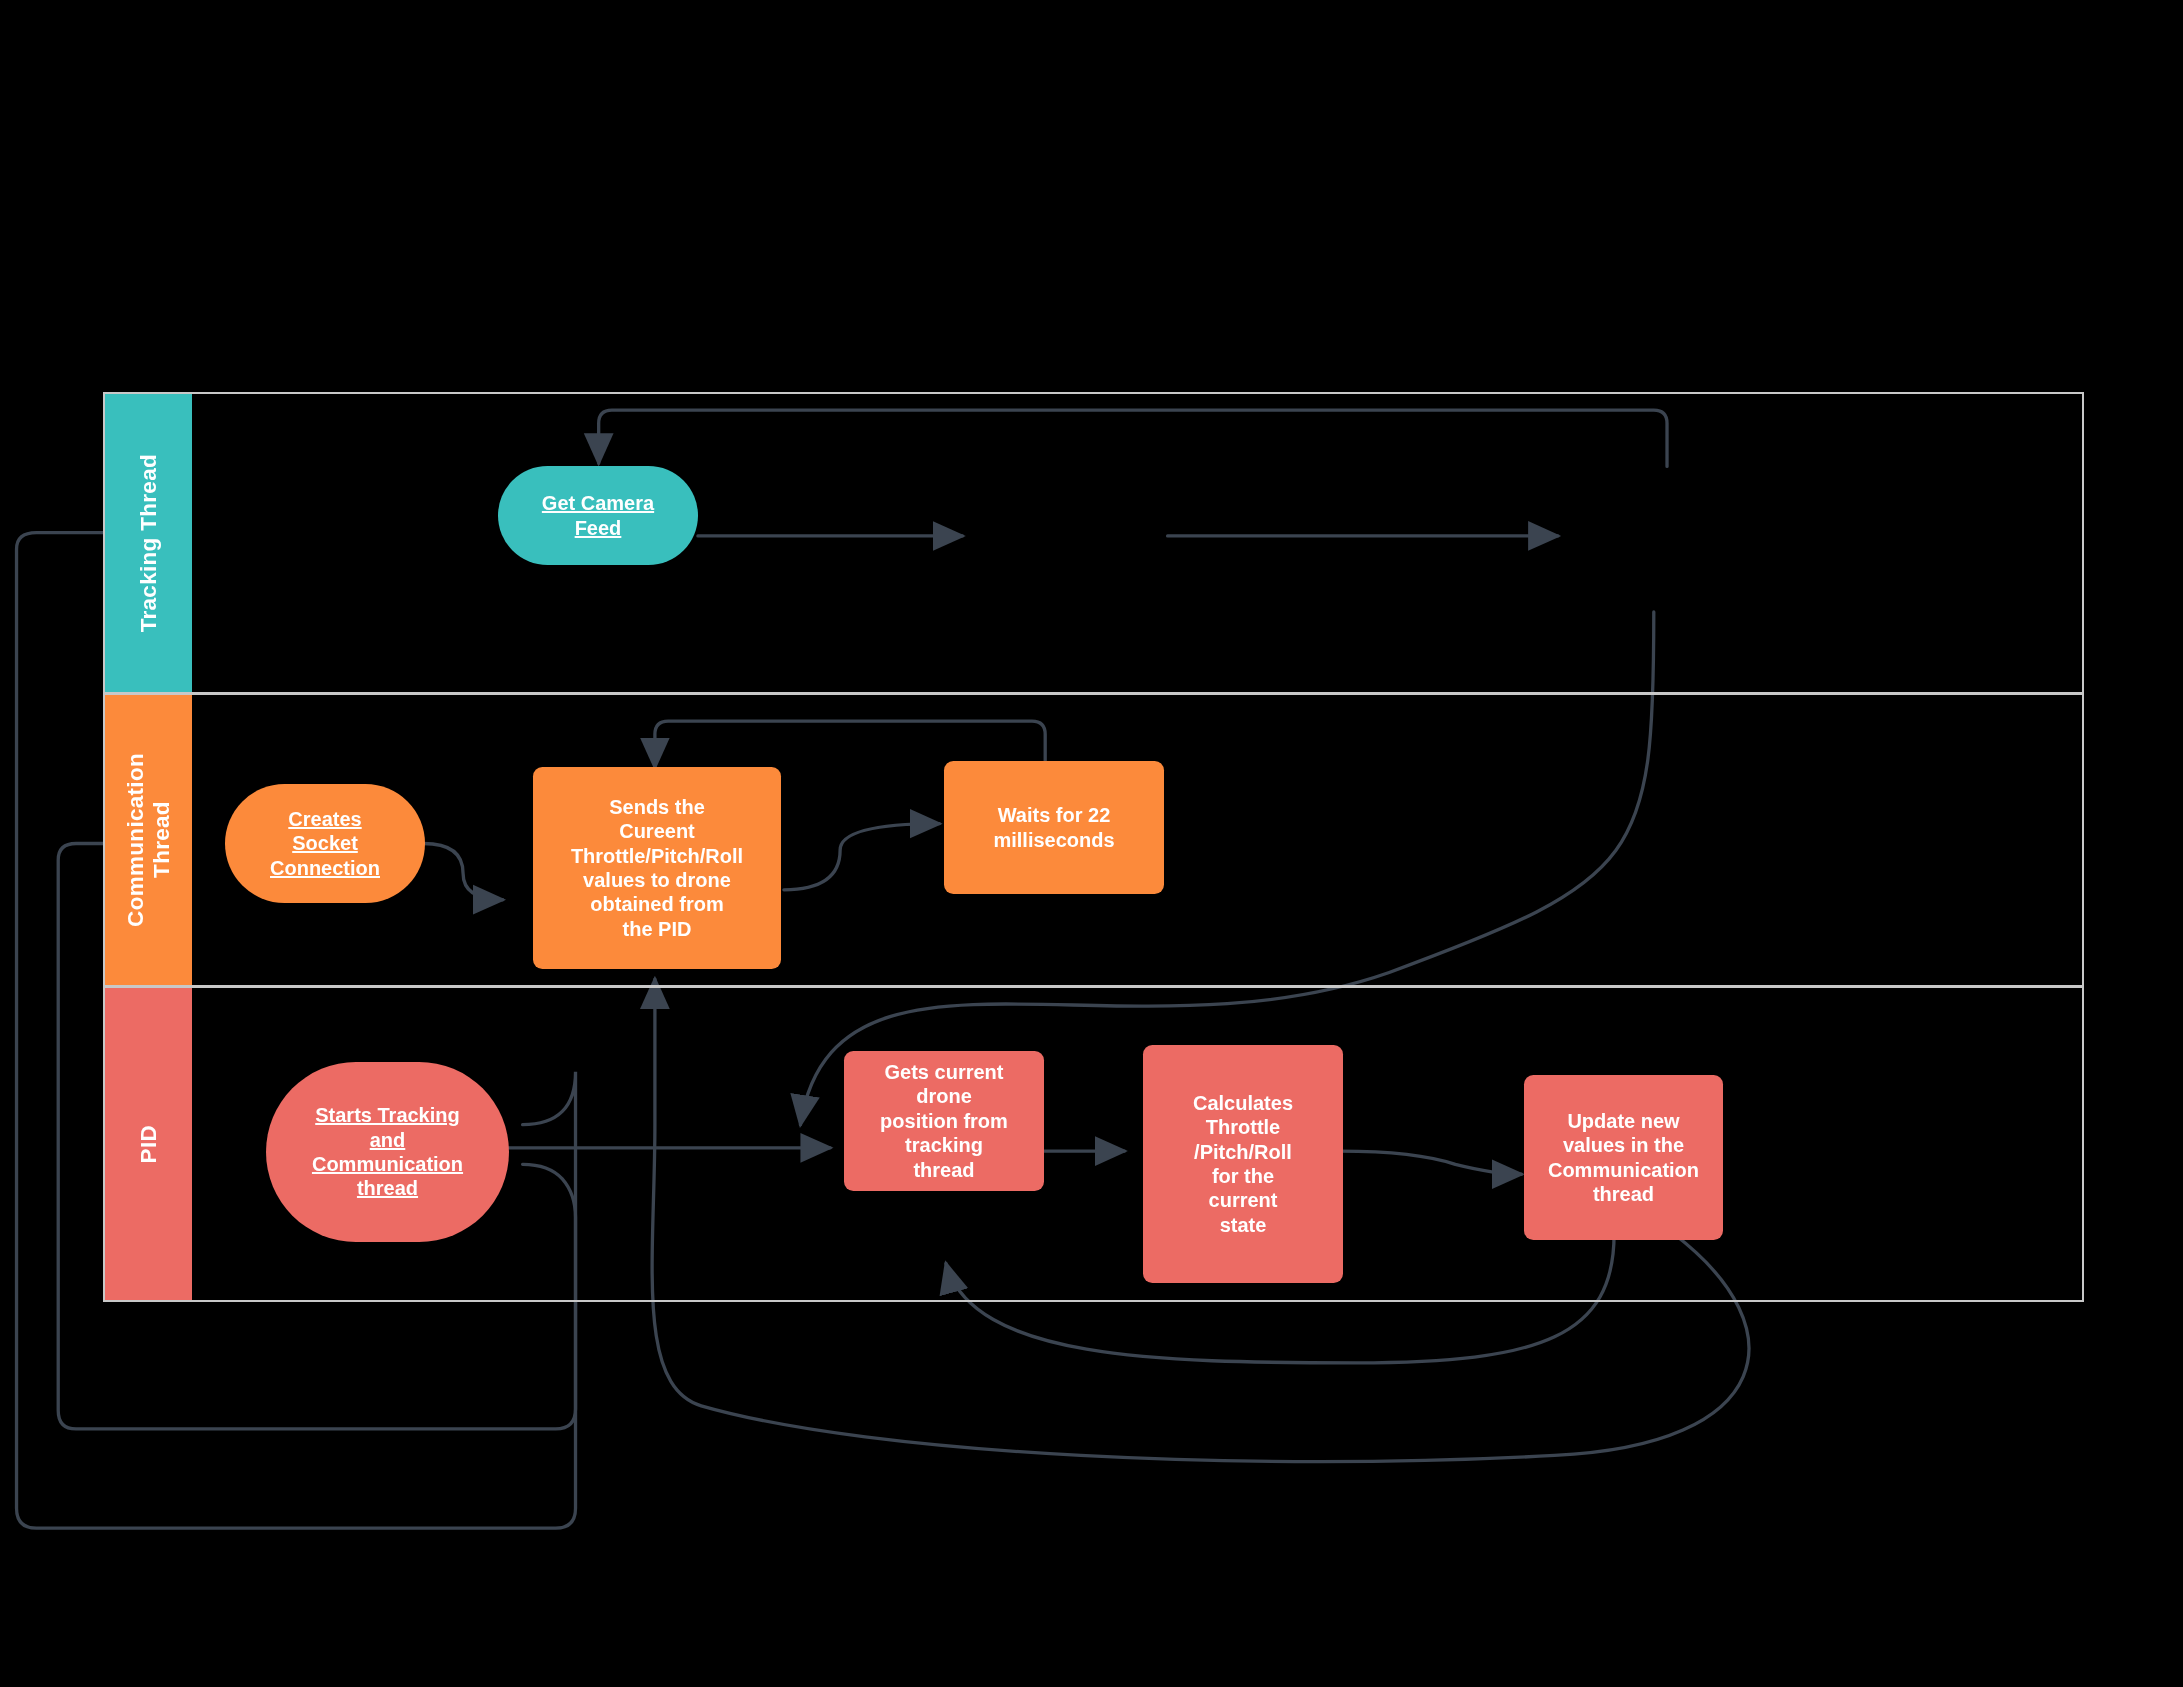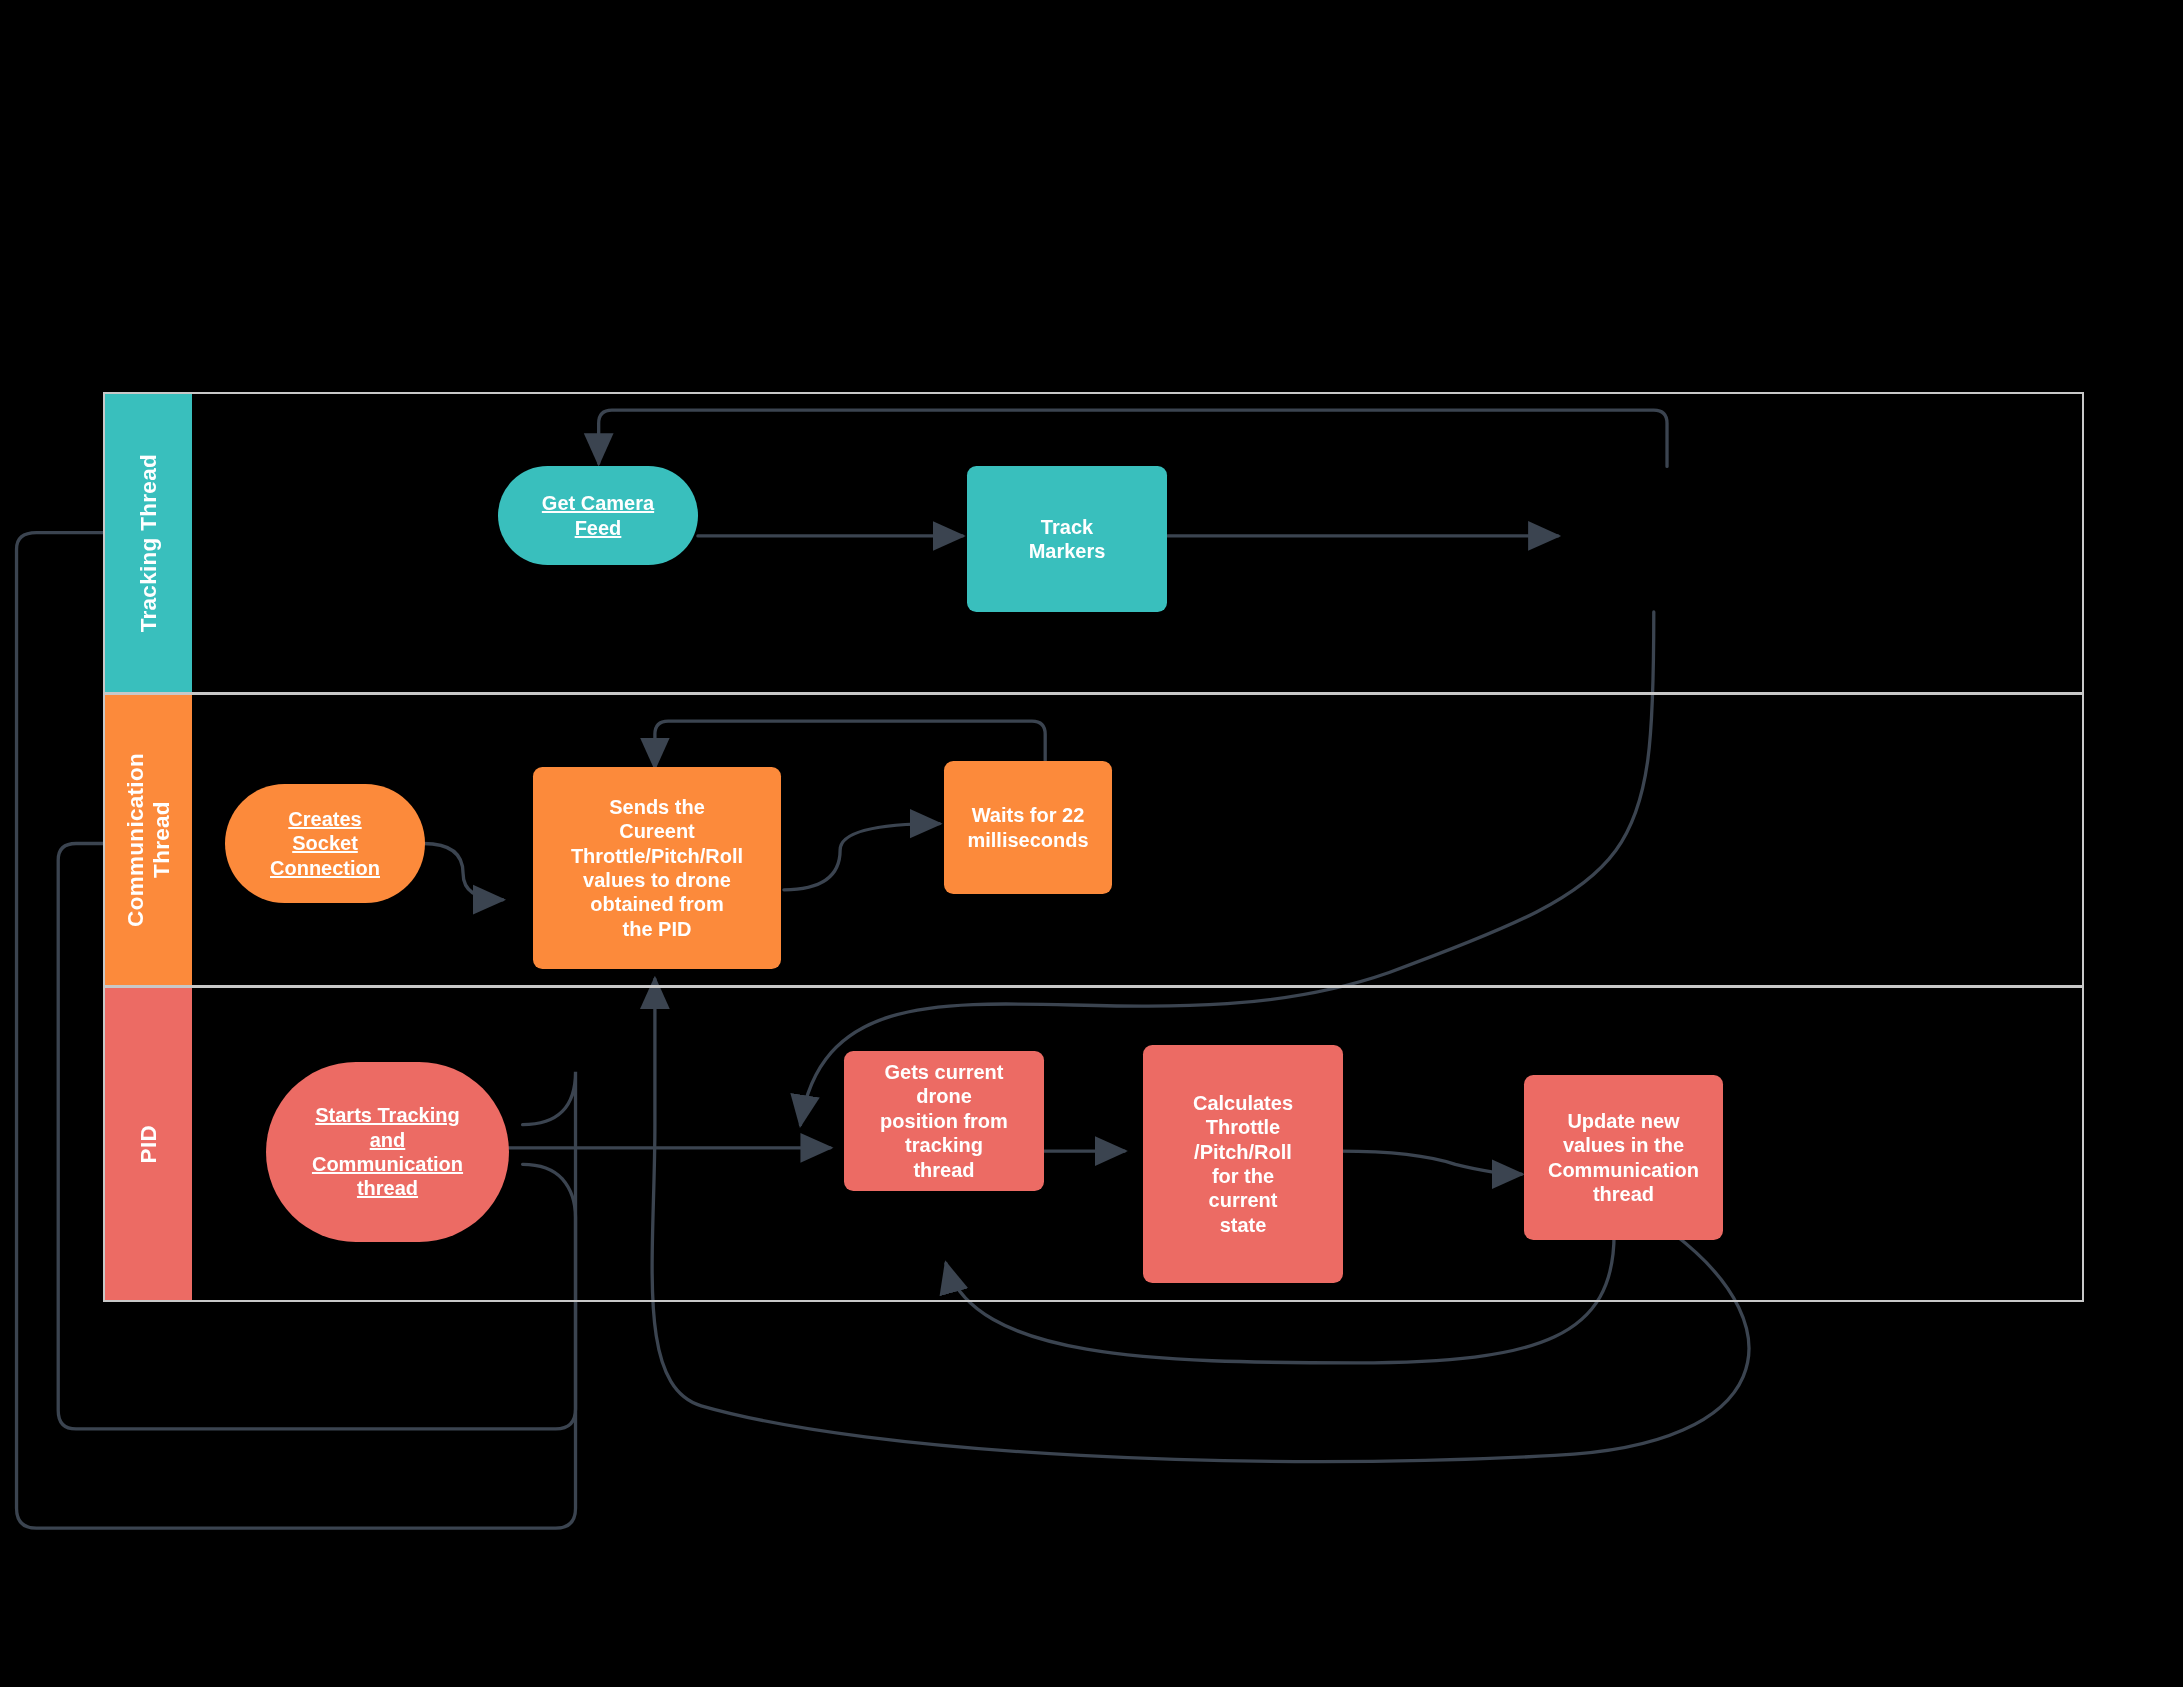--- a/index.html
+++ b/index.html
@@ -85,36 +85,34 @@
     <span>Communication
 Thread</span>
   </div>
   <div class="lane-head red" style="left:105px;top:988px;width:87px;height:312px;">
     <span>PID</span>
   </div>
 
   <div class="node stadium teal" style="left:498px;top:466px;width:200px;height:99px;">Get Camera
 Feed</div>
 
-  <div class="node rect teal" style="left:967px;top:466px;width:200px;height:146px;">Track
-Markers</div>
 
 
   <div class="node stadium orange" style="left:225px;top:784px;width:200px;height:119px;">Creates
 Socket
 Connection</div>
 
   <div class="node rect orange" style="left:533px;top:767px;width:248px;height:202px;">Sends the
 Cureent
 Throttle/Pitch/Roll
 values to drone
 obtained from
 the PID</div>
 
-  <div class="node rect orange" style="left:944px;top:761px;width:168px;height:133px;">Waits for 22
+  <div class="node rect orange" style="left:944px;top:761px;width:220px;height:133px;">Waits for 22
 milliseconds</div>
 
   <div class="node stadium red" style="left:266px;top:1062px;width:243px;height:180px;">Starts Tracking
 and
 Communication
 thread</div>
 
   <div class="node rect red" style="left:844px;top:1051px;width:200px;height:140px;">Gets current
 drone
 position from

